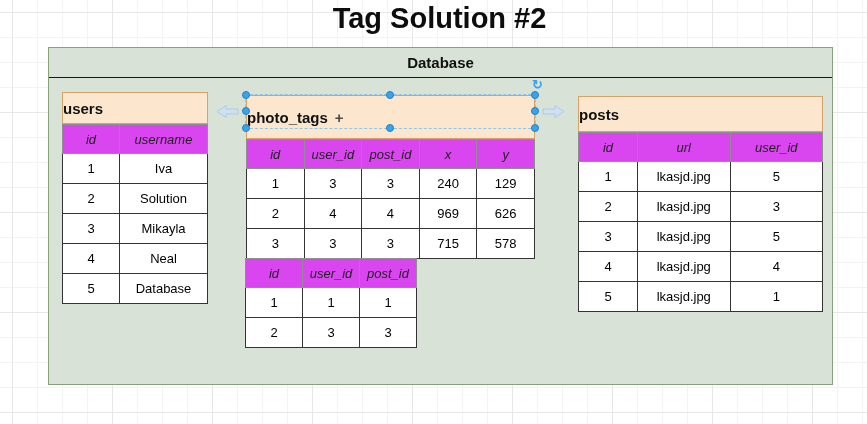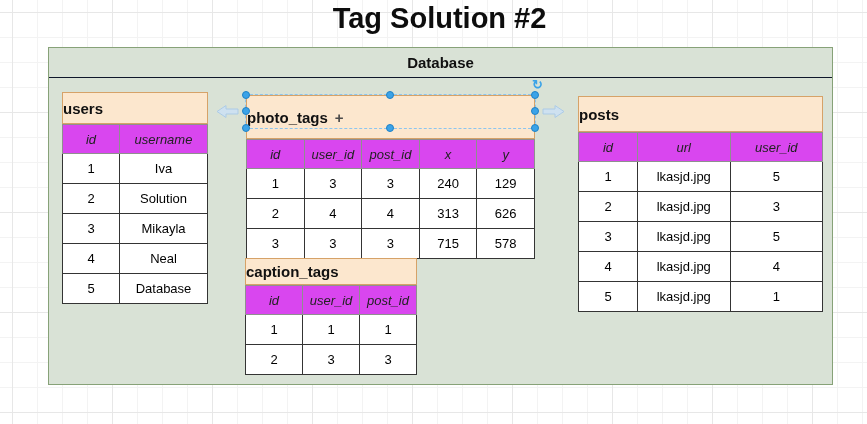--- a/index.html
+++ b/index.html
@@ -167,21 +167,21 @@
             <td>1</td>
             <td>3</td>
             <td>3</td>
             <td>240</td>
             <td>129</td>
           </tr>
           <tr>
             <td>2</td>
             <td>4</td>
             <td>4</td>
-            <td>313</td>
+            <td>969</td>
             <td>626</td>
           </tr>
           <tr>
             <td>3</td>
             <td>3</td>
             <td>3</td>
             <td>715</td>
             <td>578</td>
           </tr>
         </tbody>
@@ -203,23 +203,20 @@
       </svg>
     </span>
     <span class="dir dir-right">
       <svg width="24" height="15" viewBox="0 0 24 15">
         <path d="M23,7.5 L14,1.5 L14,5 L2,5 L2,10 L14,10 L14,13.5 Z" fill="#CDE1F3" stroke="#A8C9E8" stroke-width="1" opacity="0.9"></path>
       </svg>
     </span>
   </div>
 
   <div class="er" id="t-caption">
-    <div class="er-title">
-      <span>caption_tags</span>
-    </div>
     <table>
       <thead>
           <tr>
             <th>id</th>
             <th>user_id</th>
             <th>post_id</th>
           </tr>
         </thead>
         <tbody>
           <tr>

